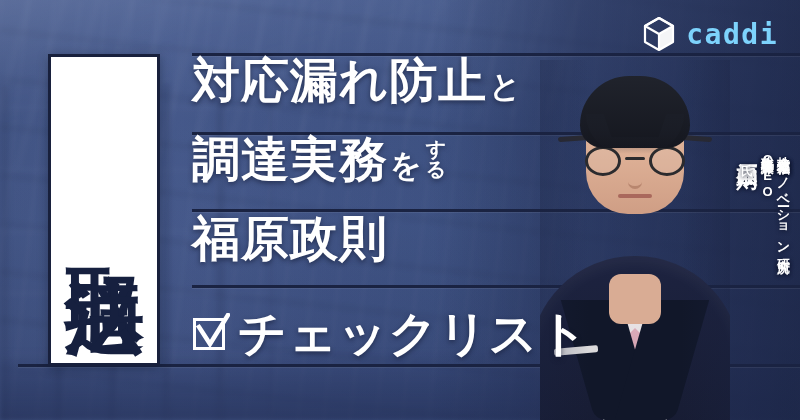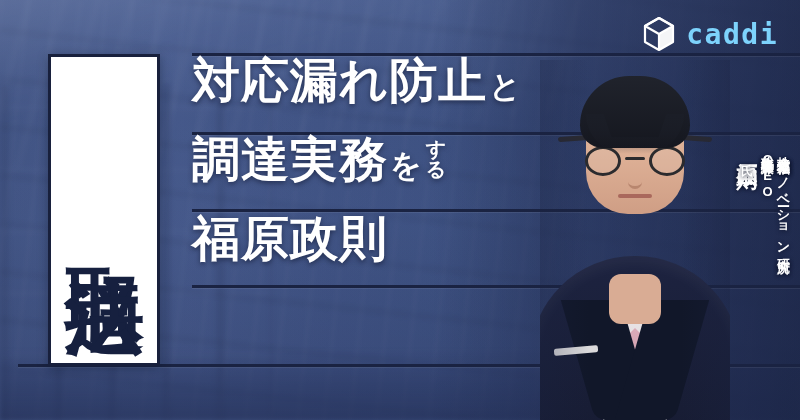--- a/index.html
+++ b/index.html
@@ -439,20 +439,29 @@
       <span class="suffix-stack">
         <span>す</span>
         <span>る</span>
       </span>
     </div>
 
     <div class="hl-line l3">
       <span class="big">福原政則</span>
     </div>
 
+    <div class="hl-line l4">
+      <span class="check-icon">
+        <svg viewBox="0 0 38 38" width="38" height="38" aria-hidden="true">
+          <rect x="2.5" y="6.5" width="29" height="29" fill="none" stroke="#ffffff" stroke-width="3"></rect>
+          <path d="M7 14 L18 31 L36 2" fill="none" stroke="#ffffff" stroke-width="4.5" stroke-linecap="square" stroke-linejoin="miter"></path>
+        </svg>
+      </span>
+      <span class="big">チェックリスト</span>
+    </div>
 
   </div>
 
   <div class="logo">
     <span class="logo-mark">
       <svg viewBox="0 0 34 36" width="34" height="36" aria-hidden="true">
         <path d="M17 2 L31 10 L31 26 L17 34 L3 26 L3 10 Z" fill="none" stroke="#ffffff" stroke-width="2.2" stroke-linejoin="round"></path>
         <path d="M17 2 L31 10 L17 18 L3 10 Z" fill="none" stroke="#ffffff" stroke-width="2.2" stroke-linejoin="round"></path>
         <path d="M17 18 L17 34" fill="none" stroke="#ffffff" stroke-width="2.2"></path>
         <path d="M17 18 L31 10 L31 26 L17 34 Z" fill="#ffffff" opacity="0.95"></path>

